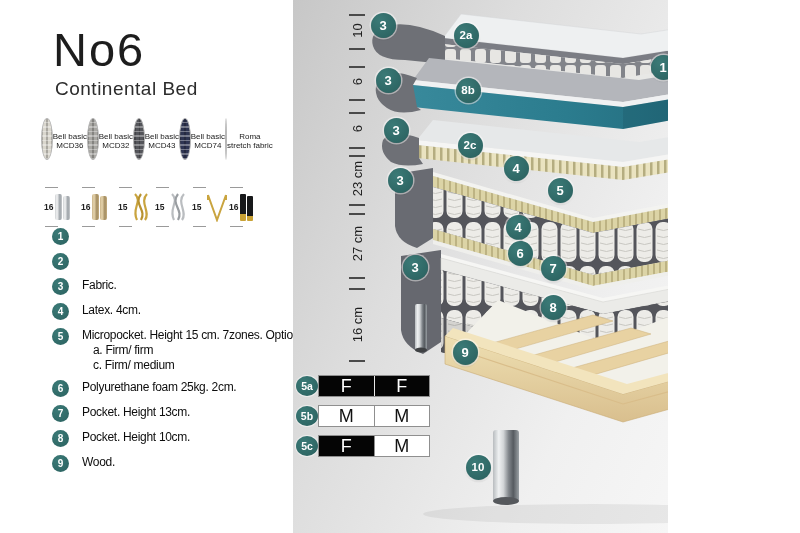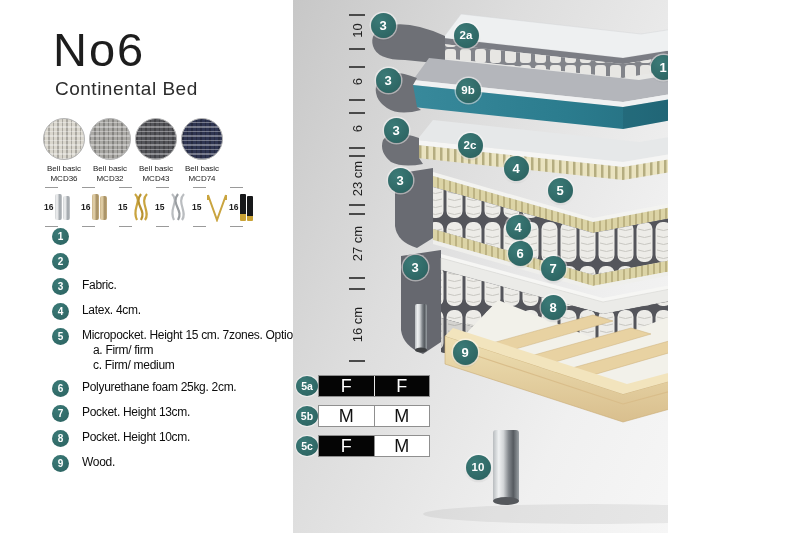--- a/index.html
+++ b/index.html
@@ -6,21 +6,21 @@
   body { background:#ffffff; font-family:"Liberation Sans", sans-serif; }
   .stage { position:relative; width:668px; height:533px; background:#ffffff; overflow:hidden; }
 
   
   .left-panel { position:absolute; left:0; top:0; width:293px; height:533px; background:#fff; }
   .title { position:absolute; left:53px; top:22px; font-size:47px; font-weight:300; letter-spacing:2px; color:#1d1d1d; }
   .subtitle { position:absolute; left:55px; top:78px; font-size:19px; font-weight:300; letter-spacing:.5px; color:#2c2c2c; }
 
   
   .swatch-row { position:absolute; left:41px; top:118px; display:flex; }
-  .swatch-cell { width:46px; display:flex; flex-direction:column; align-items:center; }
+  .swatch-cell { width:46px; display:flex; flex-direction:row; align-items:center; }
   .swatch-circle { width:42px; height:42px; border-radius:50%; border:1px solid #b5b5b5; }
   .weave { background-image:
       repeating-linear-gradient(0deg, rgba(255,255,255,.35) 0 1.5px, transparent 1.5px 4.5px),
       repeating-linear-gradient(90deg, rgba(0,0,0,.22) 0 1.5px, transparent 1.5px 4.5px); }
   .sw-mcd36 { background-color:#d9d6cd; }
   .sw-mcd32 { background-color:#a9a8a4; }
   .sw-mcd43 { background-color:#54555a; }
   .sw-mcd74 { background-color:#2f3552; }
   .sw-roma  { background-color:#f3f3f3; }
   .swatch-label { margin-top:4px; font-size:8px; line-height:9.5px; color:#1a1a1a; text-align:center; white-space:nowrap; }
@@ -97,20 +97,24 @@
         <div class="swatch-circle weave sw-mcd32"></div>
         <div class="swatch-label"><span>Bell basic</span><br><span>MCD32</span></div>
       </div>
       <div class="swatch-cell">
         <div class="swatch-circle weave sw-mcd43"></div>
         <div class="swatch-label"><span>Bell basic</span><br><span>MCD43</span></div>
       </div>
       <div class="swatch-cell">
         <div class="swatch-circle weave sw-mcd74"></div>
         <div class="swatch-label"><span>Bell basic</span><br><span>MCD74</span></div>
+      </div>
+      <div class="swatch-cell">
+        <div class="swatch-circle sw-roma"></div>
+        <div class="swatch-label"><span>Roma</span><br><span>stretch fabric</span></div>
       </div>
     </div>
 
     <div class="legs-row">
       <div class="leg-cell">
         <span class="leg-size">16</span>
         <span class="leg-cyl">
             <span class="cyl cyl-silver"></span>
             <span class="cyl cyl-silver"></span>
           </span>
@@ -337,21 +341,21 @@
         <div class="ruler-tick" style="top: 277px;"></div>
         <div class="ruler-tick" style="top: 288px;"></div>
         <div class="ruler-label" style="top: 317px;">16 cm</div>
         <div class="ruler-tick" style="top: 360px;"></div>
       </div>
     <div id="callout-layer">
         <div class="callout" style="left: 77.5px; top: 12.5px;">3</div>
         <div class="callout two" style="left: 160.5px; top: 22.5px;">2a</div>
         <div class="callout" style="left: 357.5px; top: 54.5px;">1</div>
         <div class="callout" style="left: 82.5px; top: 67.5px;">3</div>
-        <div class="callout two" style="left: 162.5px; top: 77.5px;">9b</div>
+        <div class="callout two" style="left: 162.5px; top: 77.5px;">8b</div>
         <div class="callout" style="left: 392.5px; top: 120.5px;">1</div>
         <div class="callout" style="left: 90.5px; top: 117.5px;">3</div>
         <div class="callout two" style="left: 164.5px; top: 132.5px;">2c</div>
         <div class="callout" style="left: 94.5px; top: 167.5px;">3</div>
         <div class="callout" style="left: 210.5px; top: 155.5px;">4</div>
         <div class="callout" style="left: 254.5px; top: 177.5px;">5</div>
         <div class="callout" style="left: 212.5px; top: 214.5px;">4</div>
         <div class="callout" style="left: 109.5px; top: 254.5px;">3</div>
         <div class="callout" style="left: 214.5px; top: 240.5px;">6</div>
         <div class="callout" style="left: 247.5px; top: 255.5px;">7</div>

